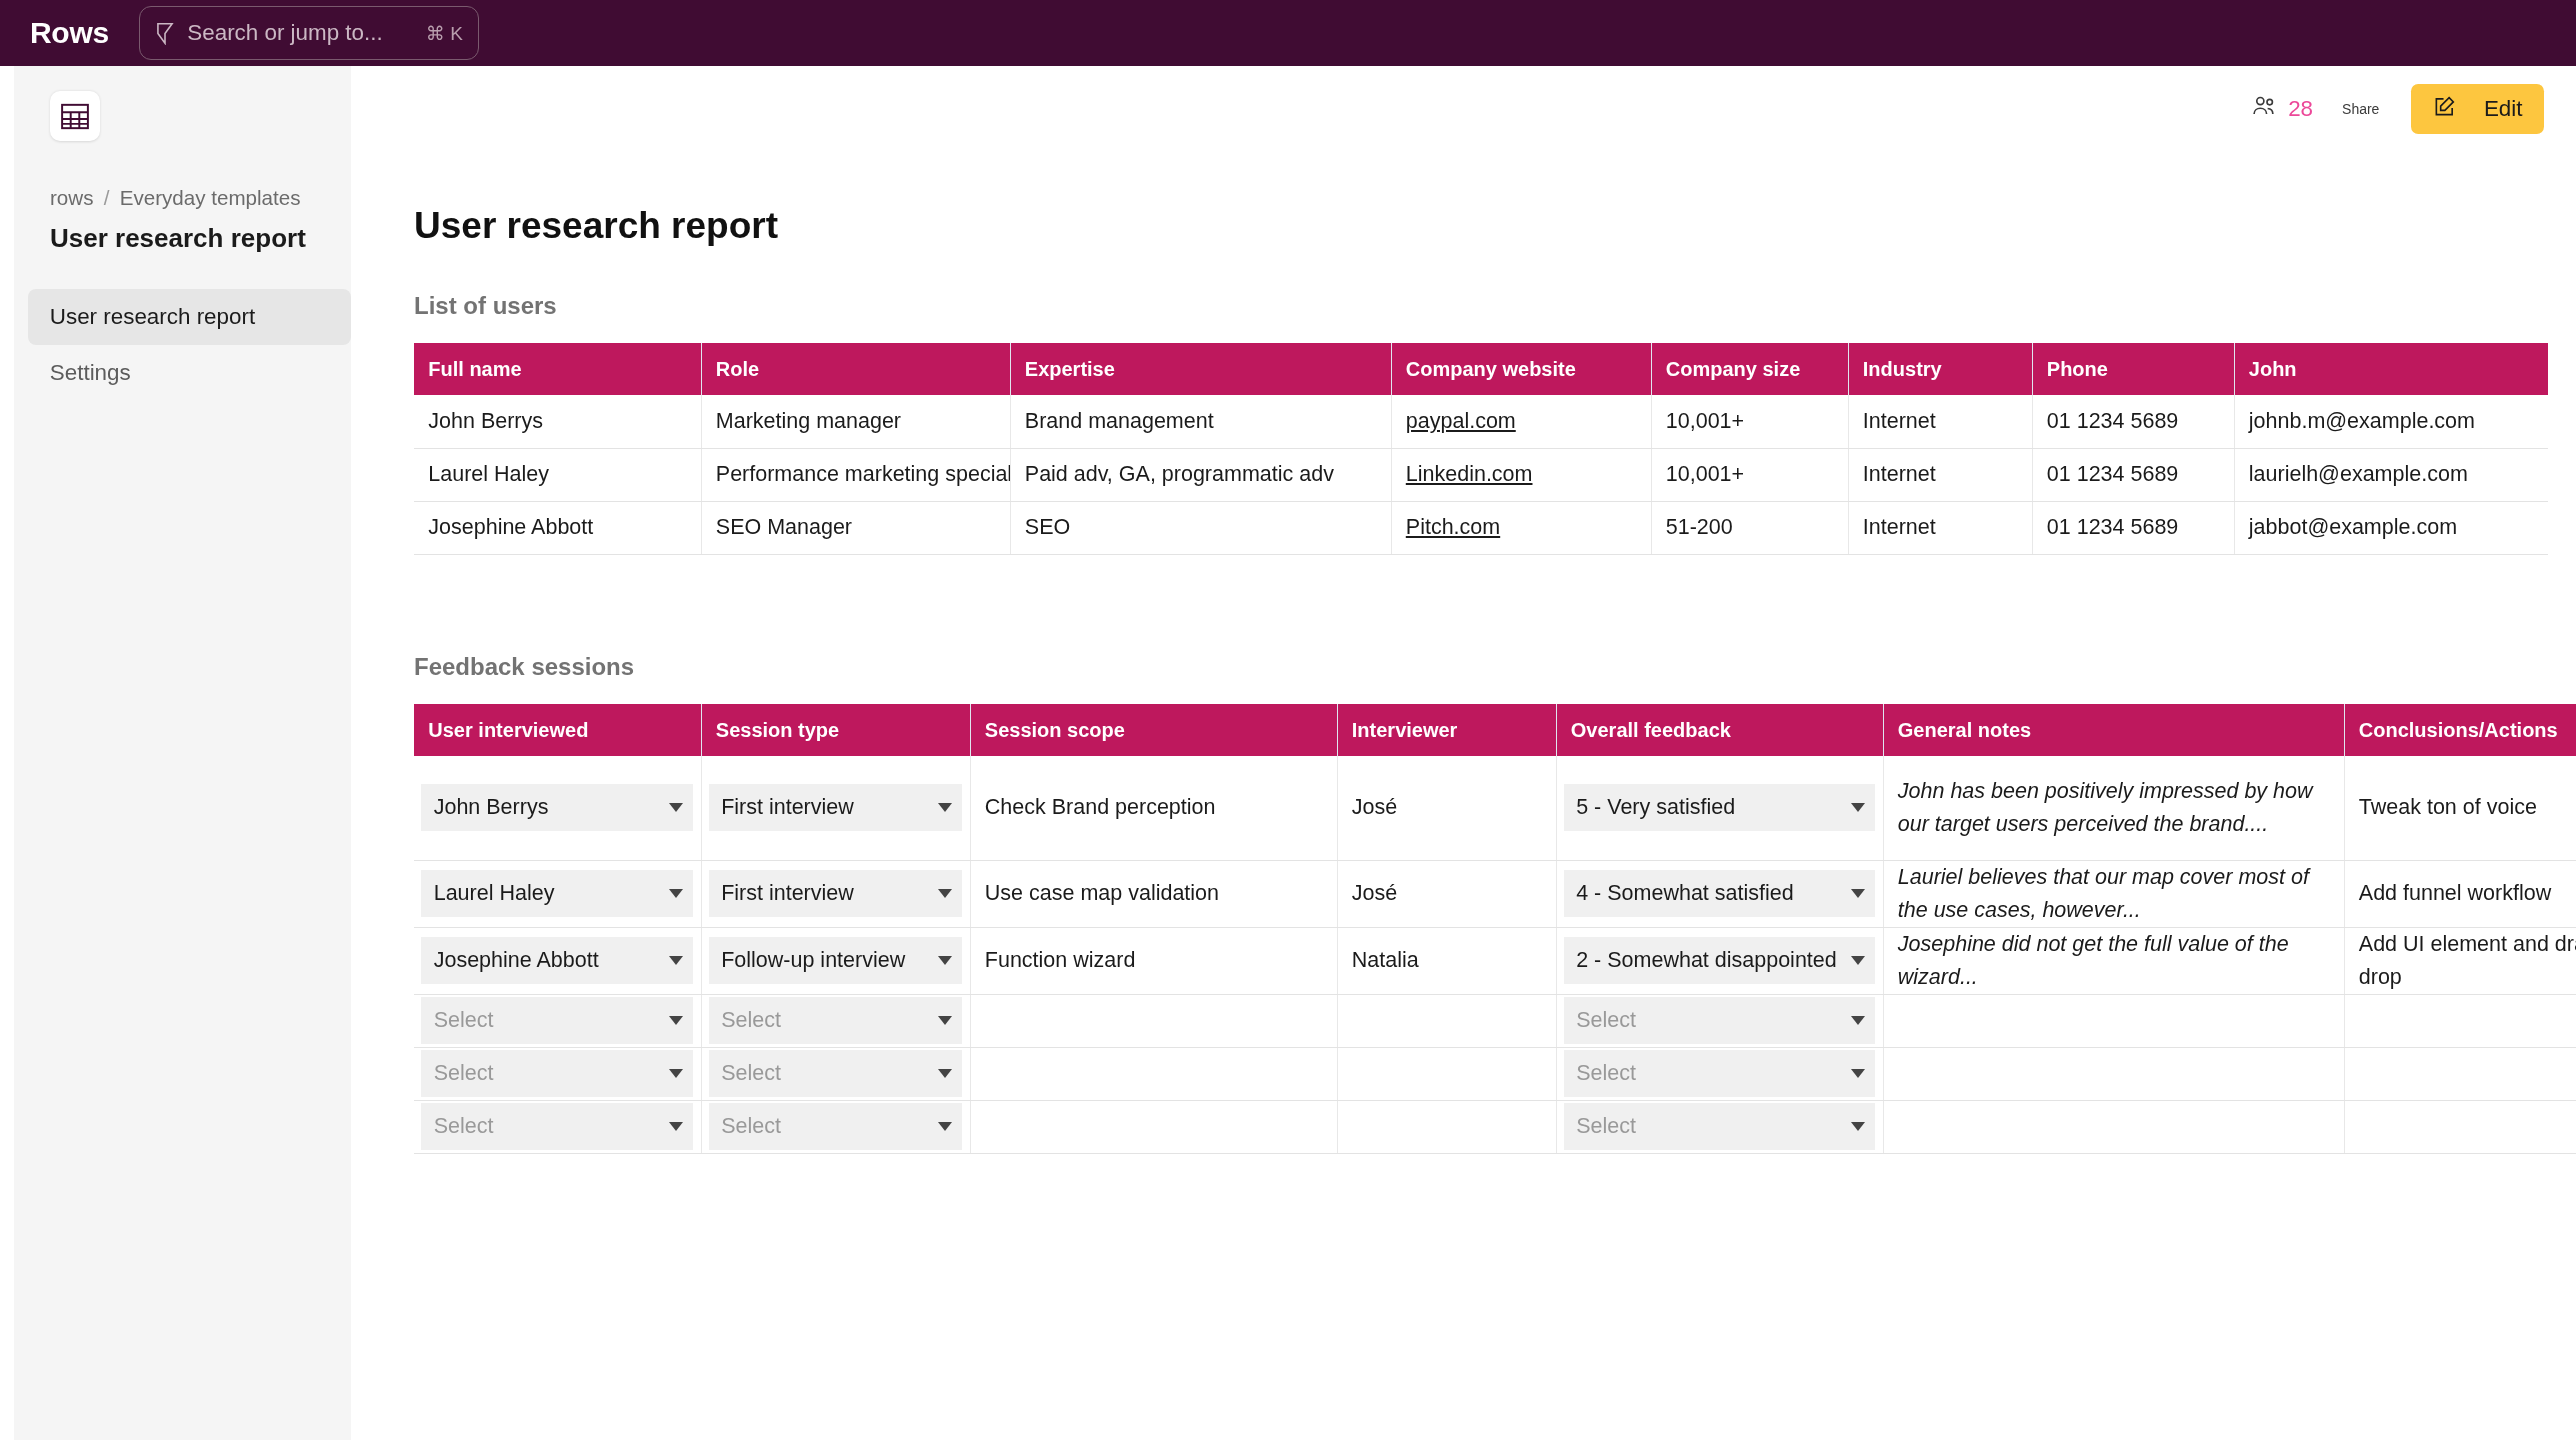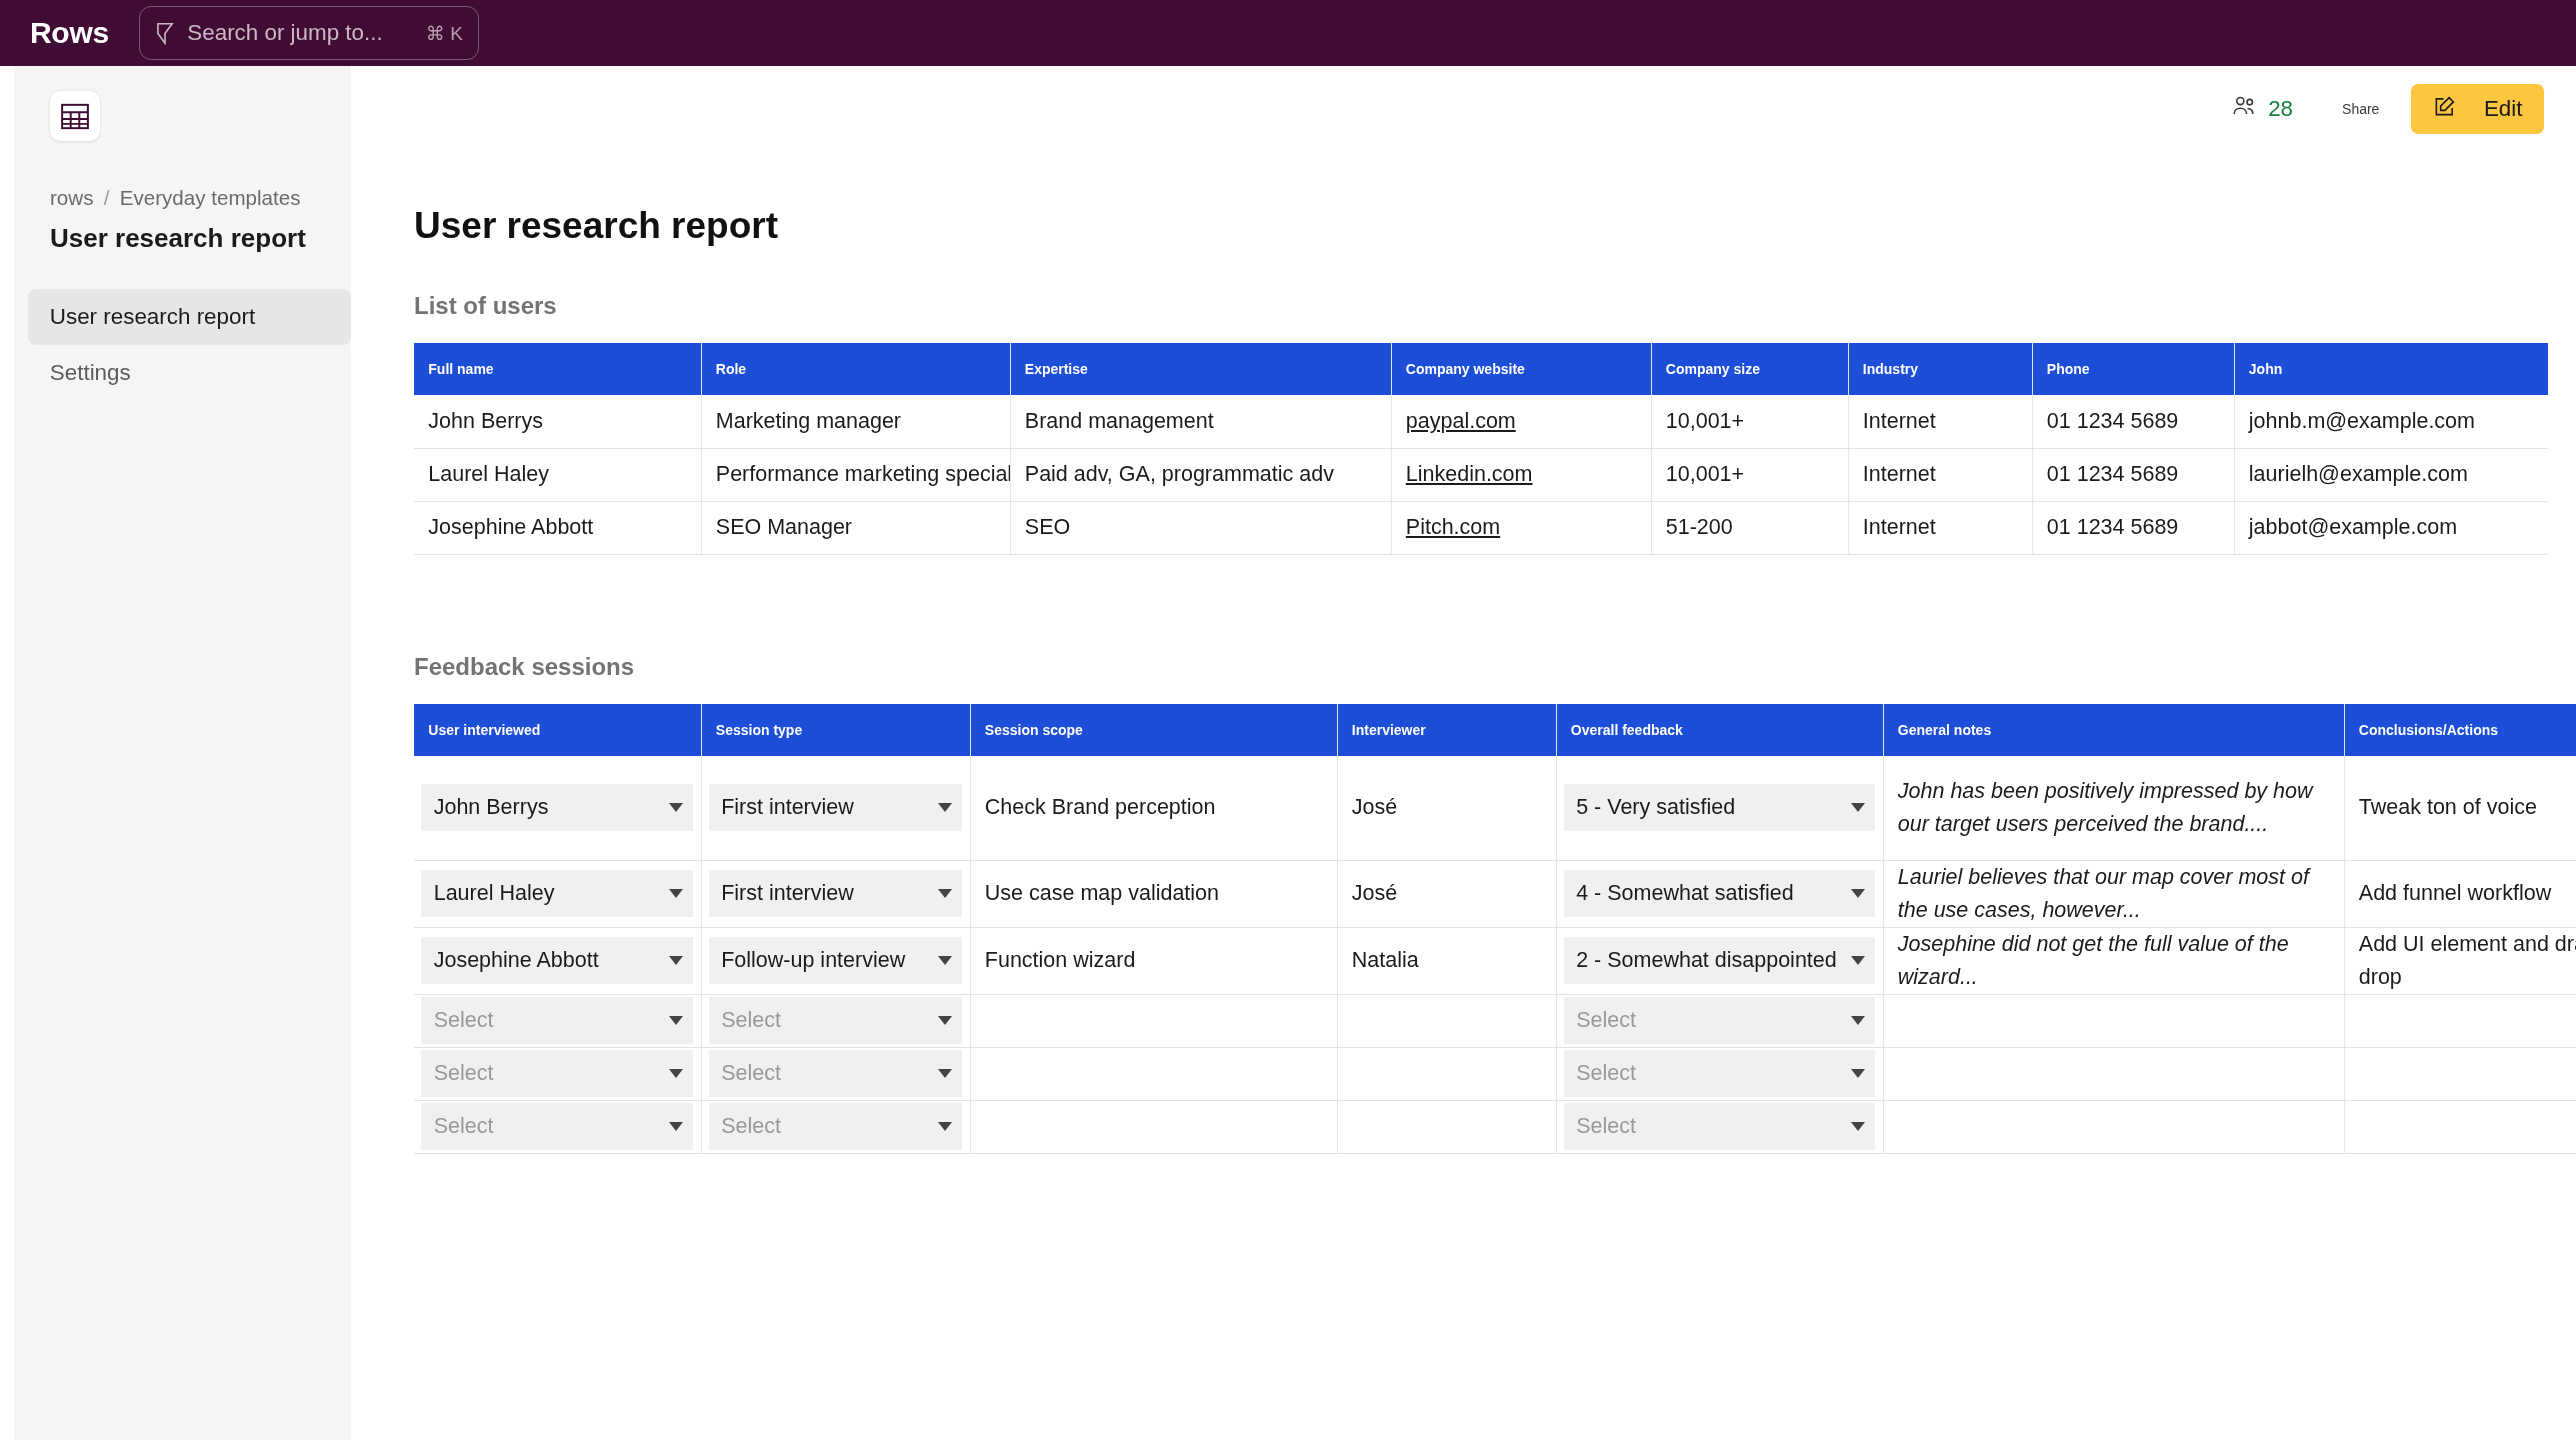--- a/index.html
+++ b/index.html
@@ -94,22 +94,22 @@
     background: #ffffff;
     overflow: hidden;
   }
   .main-toolbar {
     position: absolute; top: 0; right: 0;
     height: 86px; display: flex; align-items: center;
     padding-right: 32px;
   }
   .viewers {
     display: flex; align-items: center;
-    font-size: 22.4px; color: #15803d;
-    margin-right: 49px;
+    font-size: 22.4px; color: #ec4899;
+    margin-right: 29px;
   }
   .viewers .cnt { margin-left: 10.7px; }
   .share-btn {
     font-size: 14px; color: #3b3b3b;
     margin-right: 32px; background: none; border: none;
     font-family: inherit; cursor: pointer;
   }
   .edit-btn {
     background: #fdc63f; border: none; border-radius: 7.2px;
     height: 50px; padding: 0 21.5px;
@@ -128,24 +128,24 @@
   }
 
   
   table {
     border-collapse: collapse;
     table-layout: fixed;
     font-size: 21.5px;
     color: #1b1b1b;
   }
   thead th {
-    background: #1d4ed8;
+    background: #be185d;
     color: #ffffff;
     font-weight: 700;
-    font-size: 14px;
+    font-size: 20px;
     text-align: left;
     padding: 0 14.3px;
     height: 52px;
     border-right: 0.9px solid #dfe6f0;
     white-space: nowrap;
     overflow: hidden;
   }
   thead th:last-child { border-right: none; }
   tbody td {
     border-bottom: 0.9px solid #e3e3e3;

